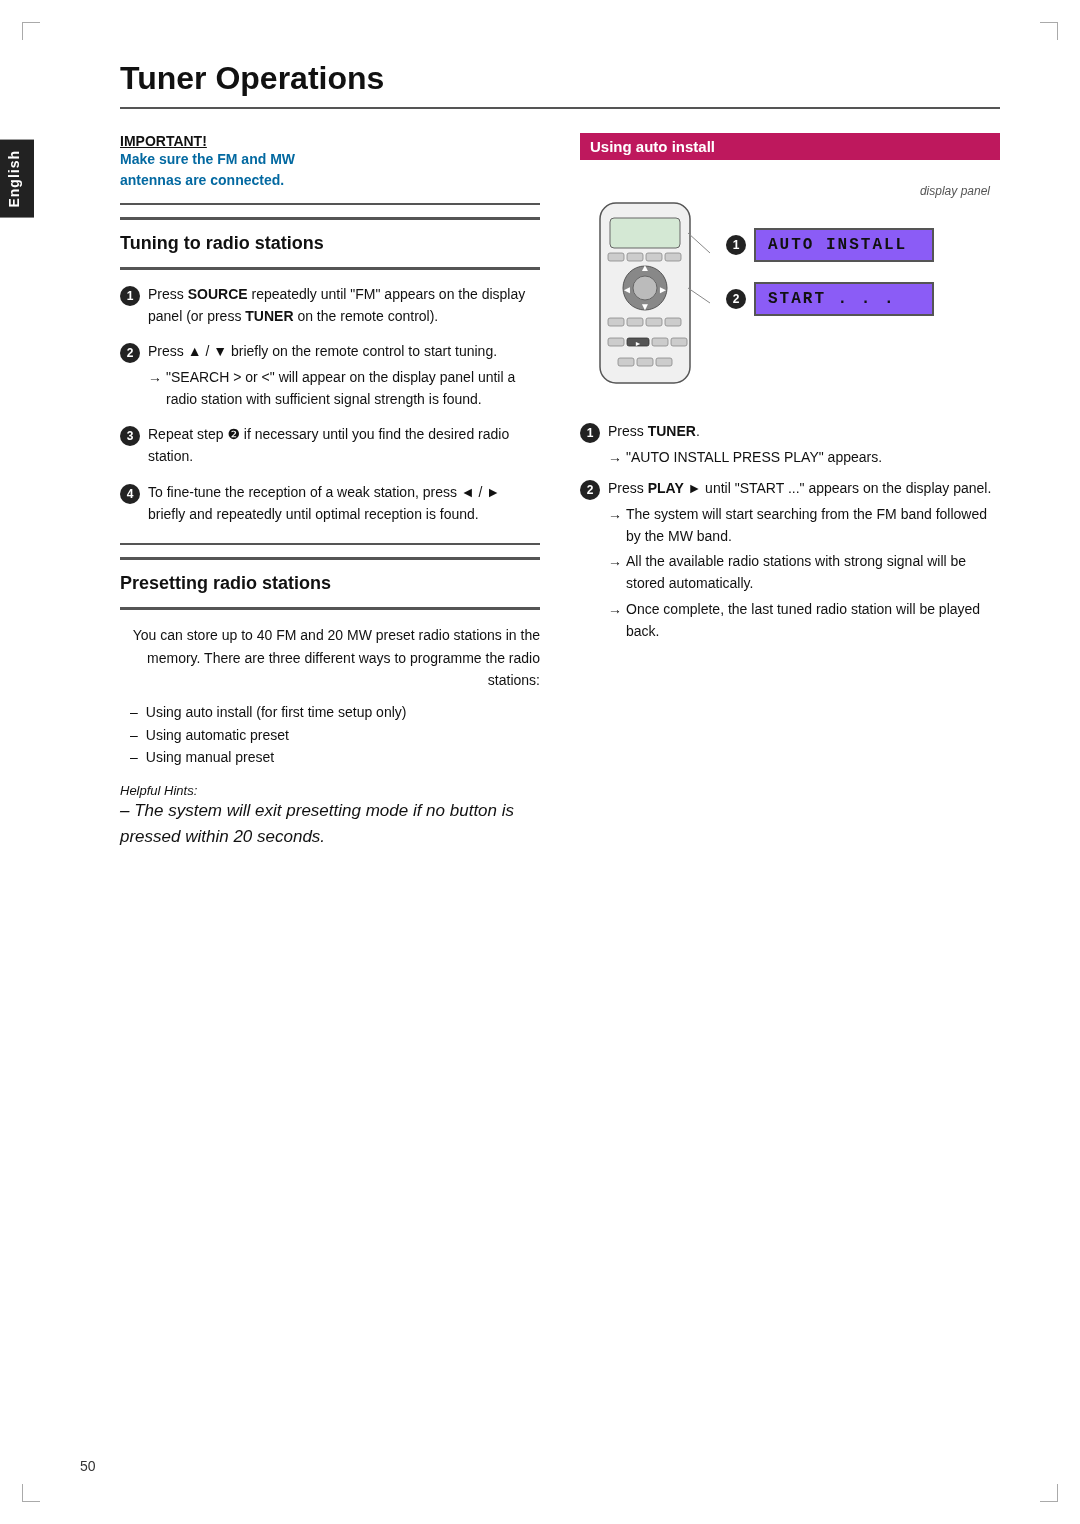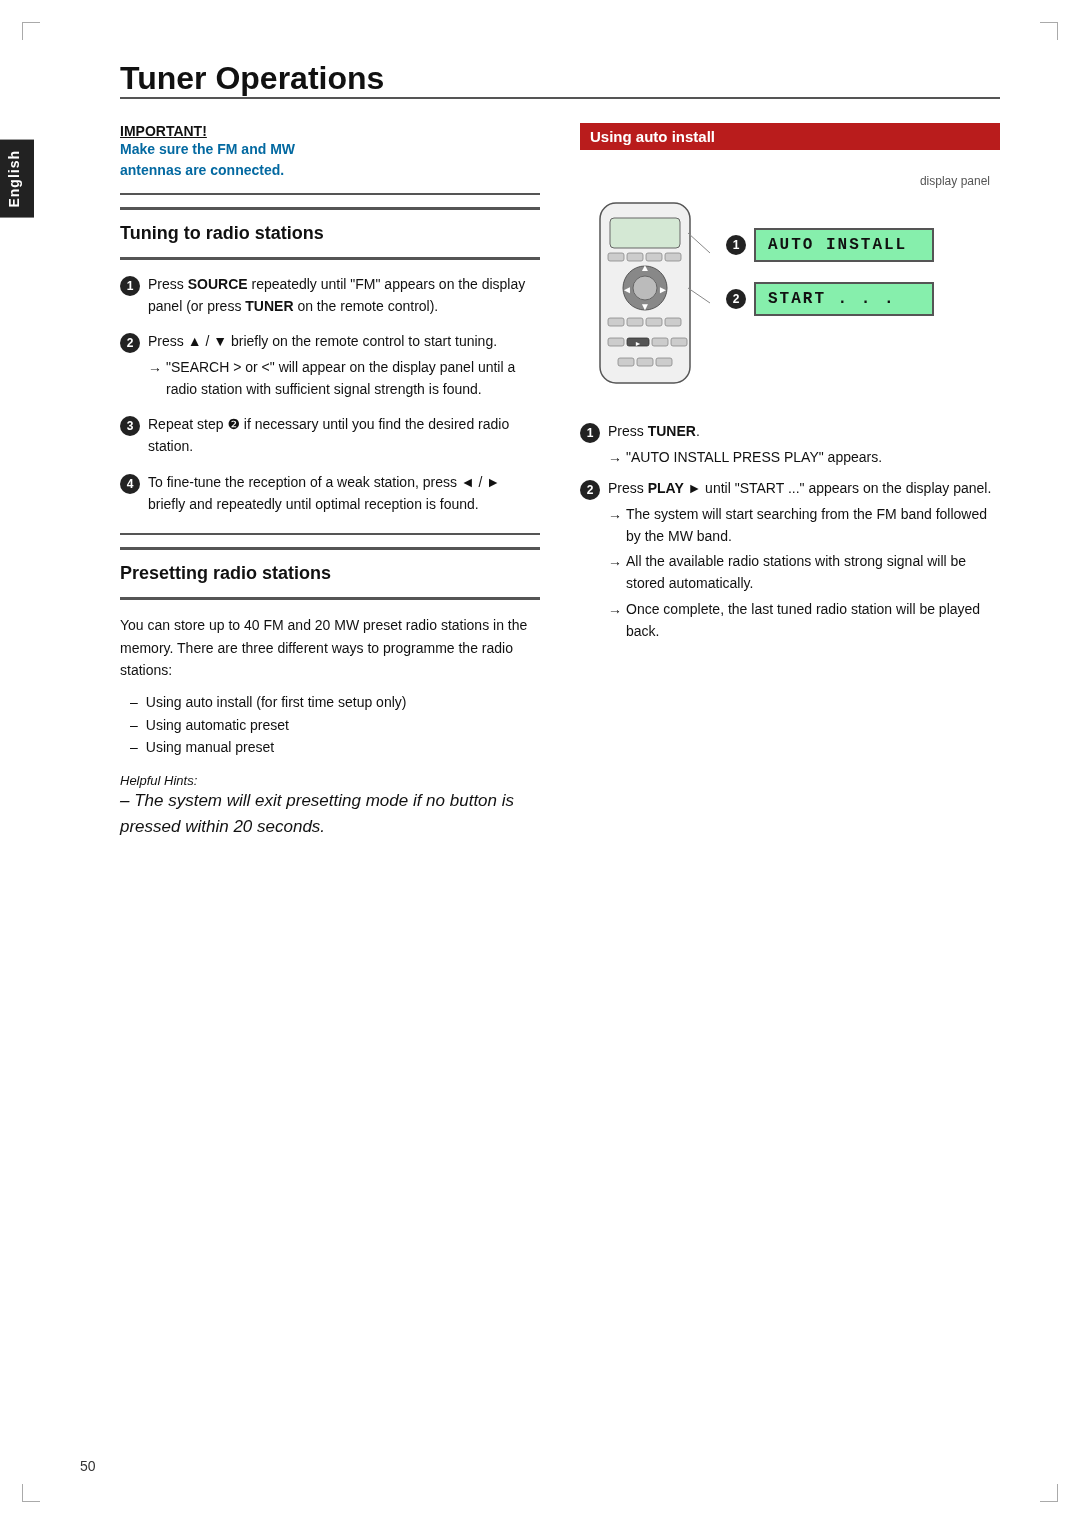--- a/index.html
+++ b/index.html
@@ -51,20 +51,21 @@
       letter-spacing: 1px;
       width: 34px;
     }
 
     
     .main-title {
       font-size: 32px;
       font-weight: bold;
       color: #111;
       border-bottom: 2px solid #555;
+      padding-bottom: 10px;
       margin-bottom: 24px;
       margin-left: 40px;
     }
 
     
     .two-col {
       display: flex;
       gap: 40px;
       margin-left: 40px;
     }
@@ -86,21 +87,21 @@
       border-top: 3px solid #555;
       border-bottom: 3px solid #555;
       padding: 13px 0;
       margin-bottom: 14px;
       color: #111;
     }
 
     .section-header-highlight {
       font-size: 15px;
       font-weight: bold;
-      background: #b91c1c;
+      background: #be185d;
       color: #fff;
       padding: 5px 10px;
       margin-bottom: 14px;
       display: inline-block;
       width: 100%;
     }
 
     
     .important-box {
       margin-bottom: 3px;
@@ -175,20 +176,21 @@
       color: #111;
       flex-shrink: 0;
     }
 
     
     .presetting-text {
       font-size: 14px;
       line-height: 1.6;
       color: #111;
       margin-bottom: 10px;
+      text-align: right;
     }
 
     .bullet-list {
       list-style: none;
       padding: 0;
       margin-left: 10px;
     }
 
     .bullet-item {
       font-size: 14px;
@@ -225,21 +227,21 @@
     
     .auto-install-text {
       font-size: 14px;
       line-height: 1.6;
       color: #111;
       margin-bottom: 16px;
     }
 
     .display-screen {
       border: 2px solid #555;
-      background: #86efac;
+      background: #8b5cf6;
       padding: 6px 12px;
       font-family: 'Courier New', monospace;
       font-size: 18px;
       font-weight: bold;
       letter-spacing: 3px;
       color: #111;
       display: flex;
       align-items: center;
       gap: 8px;
       min-width: 180px;
@@ -413,21 +415,21 @@
     </div>
 
     <div class="col-right">
 
       
       <div class="section-header-highlight">Using auto install</div>
 
 
       
       <div class="diagram-wrapper">
-        <div style="font-size:12px; color:#555; text-align:right; margin-bottom:10px; margin-right: 10px;">display panel</div>
+        <div style="font-size:12px; color:#555; text-align:right; margin-bottom:0; margin-right: 10px; font-style: italic;">display panel</div>
         <div style="display:flex; align-items:flex-start; gap:16px;">
 
           <div style="flex-shrink:0; width:130px; position:relative;">
             <svg width="130" height="200" viewBox="0 0 130 200">
 
               <rect x="20" y="5" width="90" height="180" rx="16" ry="16" class="remote-body"></rect>
 
               <rect x="30" y="20" width="70" height="30" rx="4" ry="4" class="remote-screen"></rect>
 
               <circle cx="65" cy="90" r="22" fill="#888" stroke="#555" stroke-width="1"></circle>

